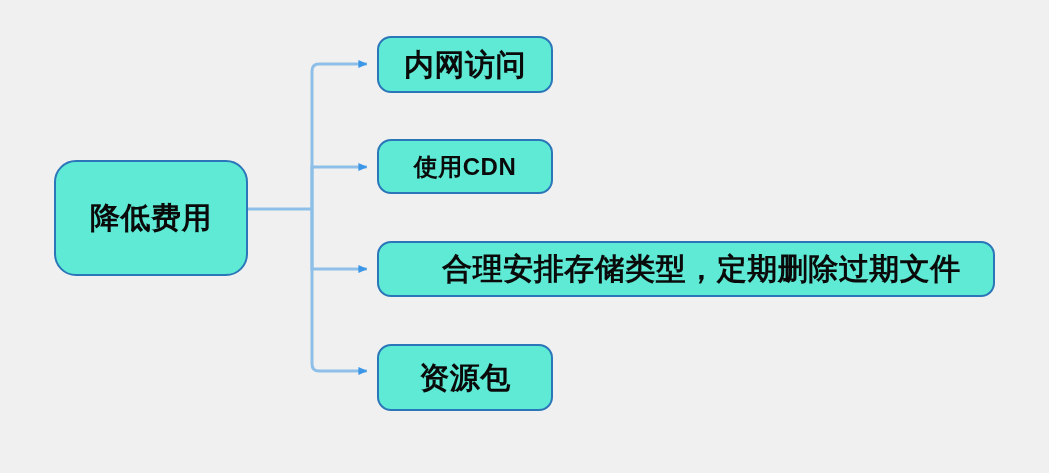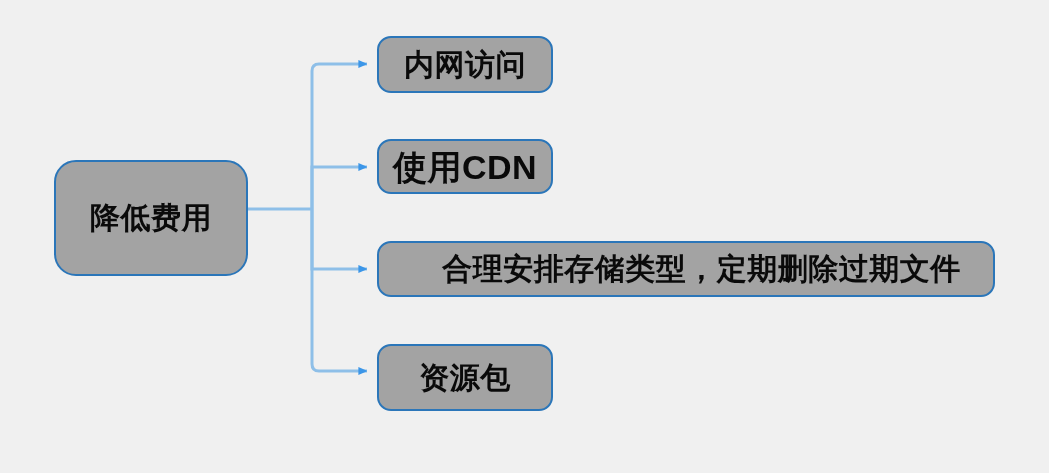--- a/index.html
+++ b/index.html
@@ -24,21 +24,21 @@
     position: absolute;
     left: 0;
     top: 0;
     width: 1049px;
     height: 473px;
     pointer-events: none;
   }
   .node {
     position: absolute;
     box-sizing: border-box;
-    background: #a3a3a3;
+    background: #5eead4;
     border: 2px solid #2b76b9;
     border-radius: 14px;
     display: flex;
     align-items: center;
     justify-content: center;
     color: #0a0a0a;
     font-weight: 700;
     letter-spacing: 0.5px;
     white-space: nowrap;
   }
@@ -60,21 +60,21 @@
     top: 36px;
     width: 176px;
     height: 57px;
     font-size: 30px;
   }
   #node-child-1 {
     left: 377px;
     top: 139px;
     width: 176px;
     height: 55px;
-    font-size: 34px;
+    font-size: 24px;
   }
   #node-child-2 {
     left: 377px;
     top: 241px;
     width: 618px;
     height: 56px;
     font-size: 30px;
     padding-left: 31px;
   }
   #node-child-3 {

